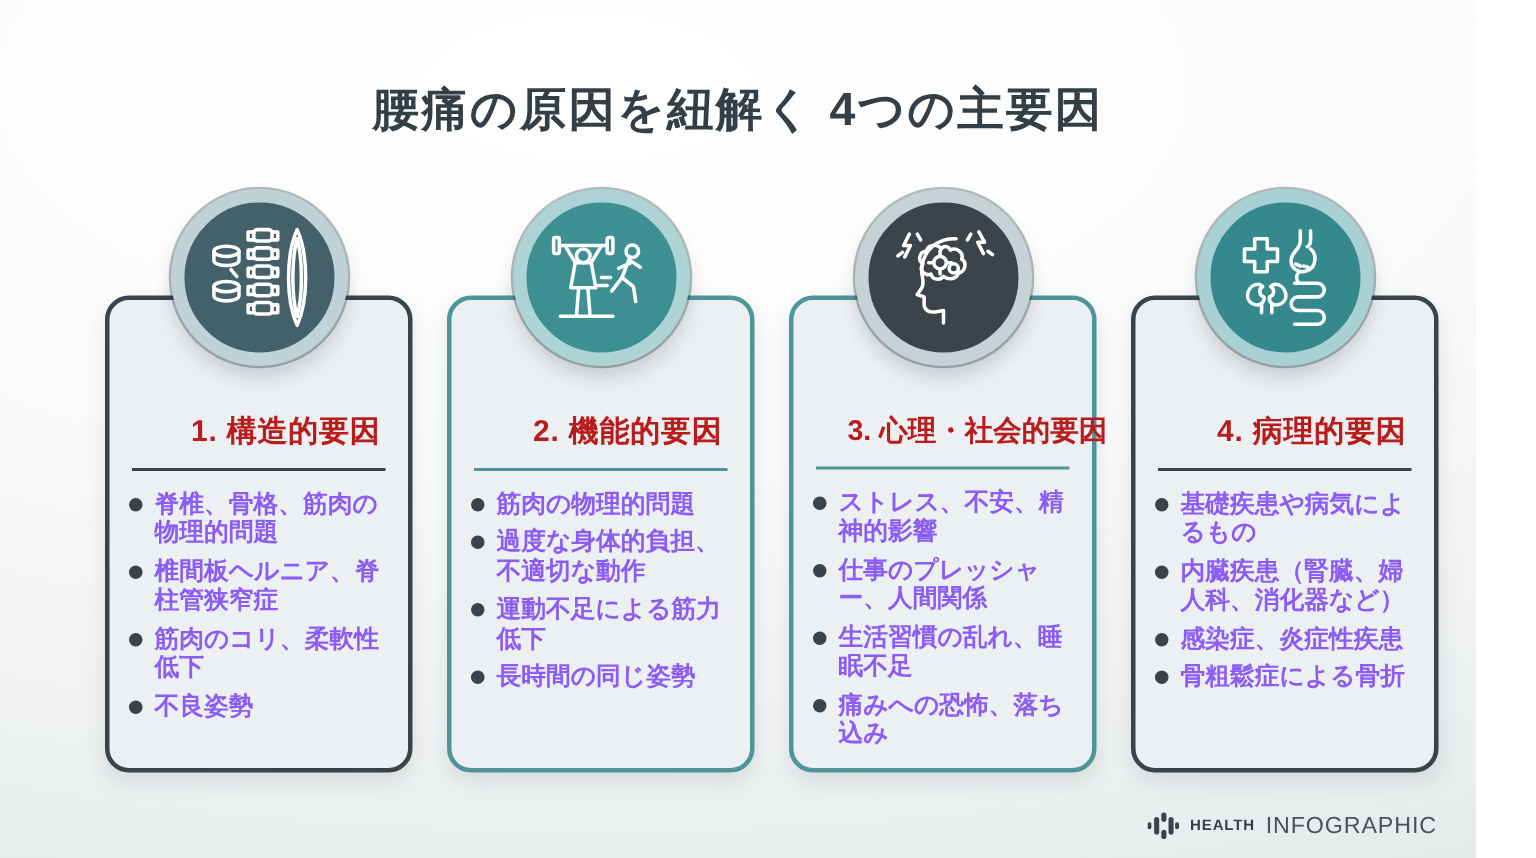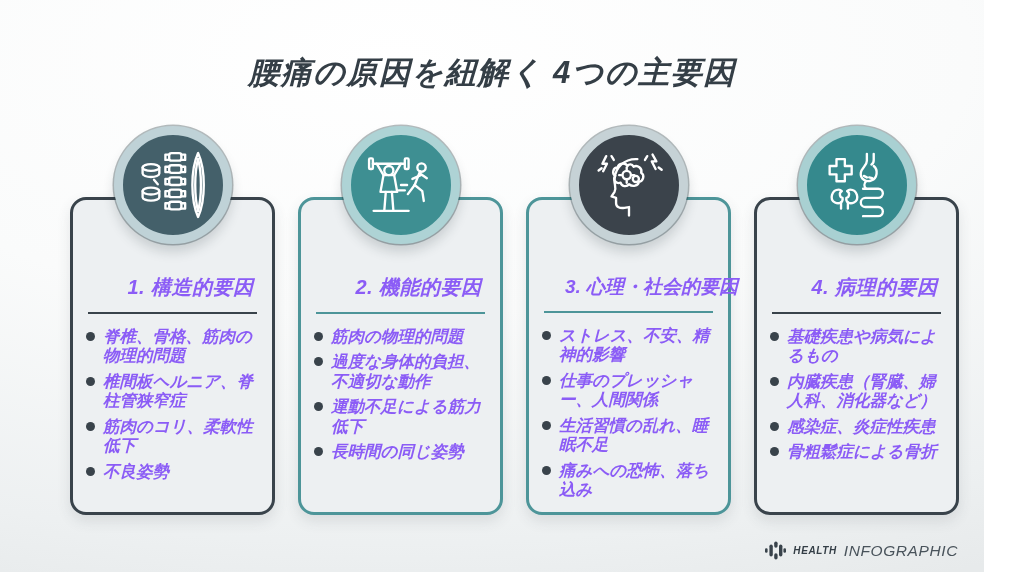--- a/index.html
+++ b/index.html
@@ -4,21 +4,20 @@
 <style>
   * { box-sizing: border-box; margin: 0; padding: 0; }
   html,body { width:1024px; height:572px; overflow:hidden; }
   body {
     font-family: "Liberation Sans", "DejaVu Sans", sans-serif;
   }
   .stage {
     position:relative; width:984px; height:572px;
     background:
       radial-gradient(130% 100% at 40% 10%, #ffffff 0%, #fafbfb 45%, #edf0f1 85%, #e7eaeb 100%);
-    font-style: italic;
   }
   .page-title {
     position:absolute; top:52px; left:0; width:100%;
     text-align:center; font-size:31px; font-weight:bold;
     color:#343e46; letter-spacing:1.5px;
   }
   .cards {
     position:absolute; top:197px; left:70px;
     display:flex; gap:23px;
   }
@@ -37,21 +36,21 @@
     box-shadow:0 0 0 1.5px rgba(44,62,68,.35), 0 8px 12px rgba(40,55,60,.18);
   }
   .c1 .circle { background:#44606a; border-color:#bfd2d7; }
   .c2 .circle { background:#3e8f92; border-color:#aed3d5; }
   .c3 .circle { background:#3b434b; border-color:#c6d2d6; }
   .c4 .circle { background:#35898d; border-color:#a9d0d2; }
   .circle svg { width:76px; height:76px; }
   .icon-stroke { stroke:#ffffff; fill:none; stroke-width:3.1; stroke-linecap:round; stroke-linejoin:round; }
   .card-title {
     margin-top:74px; text-align:center;
-    font-size:20px; font-weight:bold; color:#8b5cf6; letter-spacing:0.5px;
+    font-size:20px; font-weight:bold; color:#b91c1c; letter-spacing:0.5px;
     white-space:nowrap;
     margin-left:36px;
   }
   .c3 .card-title { font-size:19px; letter-spacing:0; }
   .divider { margin:11px 15px 0 15px; border-top:2.5px solid #39434b; }
   .teal .divider { border-top-color:#4d9599; }
   .bullets {
     list-style:none; margin:13px 10px 0 13px;
   }
   .bullets li {

